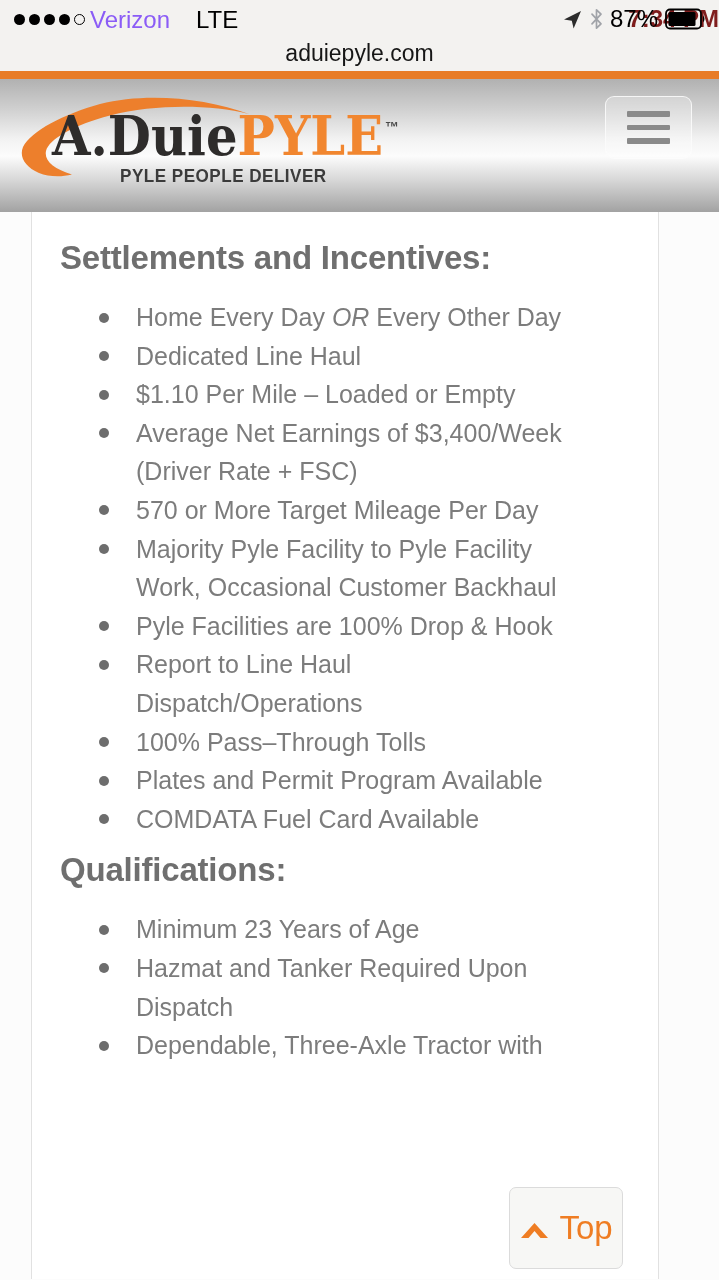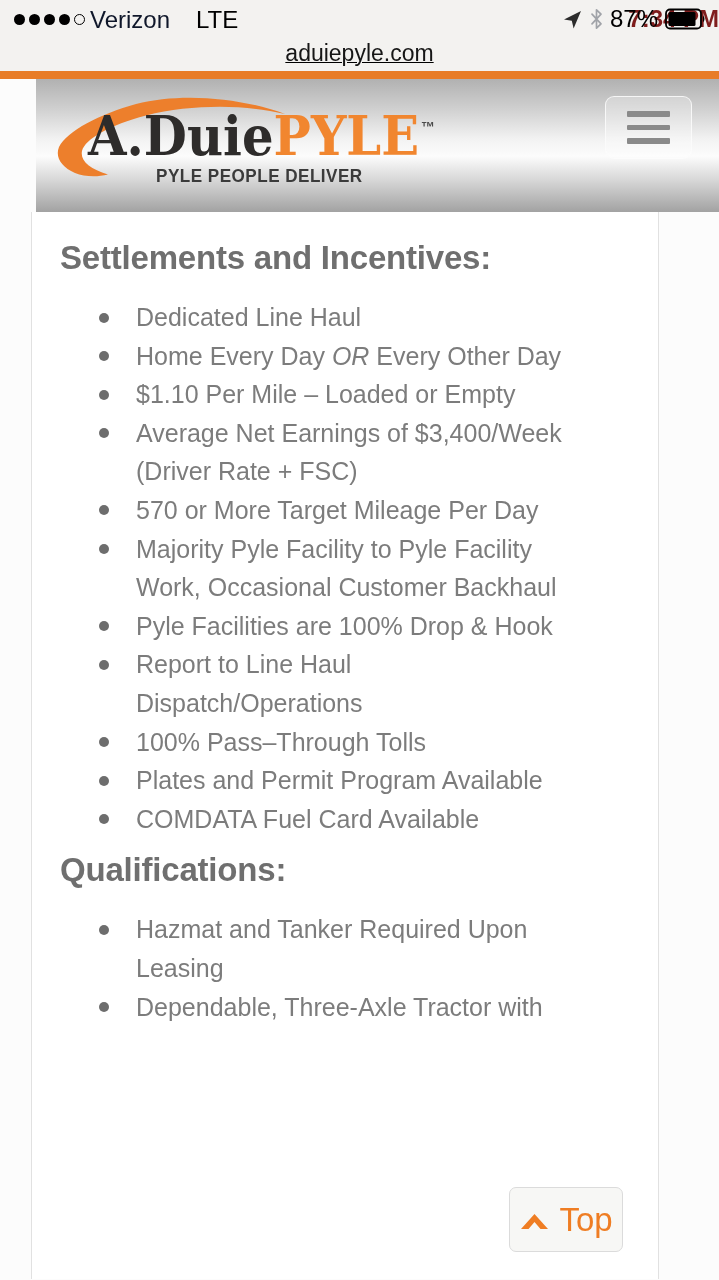--- a/index.html
+++ b/index.html
@@ -8,33 +8,32 @@
     background:#fcfcfc;
     font-family:"Liberation Sans",sans-serif;
     -webkit-font-smoothing:antialiased;
   }
   
   .topbar{height:71px;background:#f3f2f0;position:relative;}
   .status-row{position:absolute;top:0;left:0;right:0;height:38px;}
   .signal{position:absolute;left:14px;top:14px;display:flex;gap:4px;align-items:center;}
   .dot{width:11px;height:11px;border-radius:50%;background:#000;}
   .dot.empty{background:transparent;border:1.5px solid #000;width:9px;height:9px;}
-  .carrier{position:absolute;left:90px;top:6px;font-size:24px;color:#0f172a;}
+  .carrier{position:absolute;left:90px;top:6px;font-size:24px;color:#8b5cf6;}
   .network{position:absolute;left:196px;top:6px;font-size:24px;color:#000;text-align:center;}
   .clock{position:absolute;left:0;right:0;top:5px;text-align:right;font-size:24px;font-weight:700;color:#7f1d1d;}
   .right-icons{position:absolute;right:12px;top:5px;display:flex;align-items:center;gap:7px;}
   .pct{font-size:24px;color:#000;}
-  .url-row{position:absolute;left:0;right:0;top:38px;height:33px;text-align:center;text-decoration:underline;}
+  .url-row{position:absolute;left:0;right:0;top:38px;height:33px;text-align:center;}
   .url{font-size:23px;color:#161616;line-height:30px;}
   .orange-bar{height:8px;background:#e87c27;}
   
   .site-header{
     height:133px;position:relative;
     background:linear-gradient(180deg,#b1b1b1 0%,#cfcfcf 22%,#f2f2f2 45%,#fcfcfc 58%,#d7d7d7 76%,#a2a2a2 100%);
-    margin-left:36px;
   }
   .swoosh{position:absolute;left:14px;top:16px;}
   .logo-text{
     position:absolute;left:52px;top:30px;line-height:54px;font-size:54px;font-weight:700;
     font-family:"DejaVu Serif",serif;transform:scaleX(.92);transform-origin:left top;white-space:nowrap;
   }
   .logo-black{color:#2e2c2b;}
   .logo-orange{color:#f1862f;}
   .tm{font-size:15px;font-weight:700;color:#4a4a4a;position:relative;top:-1.55em;left:2px;font-family:"Liberation Sans",sans-serif;}
   .tagline{
@@ -62,21 +61,21 @@
   ul.bullets li{
     position:relative;padding-left:104px;padding-right:50px;
     font-size:25px;line-height:38.6px;color:#7c7c7c;white-space:pre-line;
   }
   ul.bullets li::before{
     content:"";position:absolute;left:67px;top:14.5px;width:10px;height:10px;border-radius:50%;background:#6d6d6d;
   }
   ul.bullets .it{font-style:italic;}
   
   .top-btn{
-    position:absolute;left:509px;top:1187px;width:114px;height:65px;box-sizing:border-box;
+    position:absolute;left:509px;top:1187px;width:114px;height:82px;box-sizing:border-box;
     background:#f7f7f5;border:1px solid #dbdbdb;border-radius:7px;
     display:flex;align-items:center;justify-content:center;gap:9px;cursor:pointer;
   }
   .top-label{font-size:33px;color:#ef7d23;}
 </style>
 </head>
 <body>
 
 <div class="topbar">
   <div class="status-row">
@@ -127,39 +126,40 @@
   <div class="menu-btn">
     <span></span>
     <span></span>
     <span></span>
   </div>
 </div>
 
 <div class="page">
     <h2 class="section-heading">Settlements and Incentives:</h2>
     <ul class="bullets">
+      <li><span>Home Every Day </span><span class="it">OR</span><span> Every Other Day</span></li>
       <li><span>Dedicated Line Haul</span></li>
-      <li><span>Home Every Day </span><span class="it">OR</span><span> Every Other Day</span></li>
       <li><span>$1.10 Per Mile – Loaded or Empty</span></li>
       <li><span>Average Net Earnings of $3,400/Week
 (Driver Rate + FSC)</span></li>
       <li><span>570 or More Target Mileage Per Day</span></li>
       <li><span>Majority Pyle Facility to Pyle Facility
 Work, Occasional Customer Backhaul</span></li>
       <li><span>Pyle Facilities are 100% Drop &amp; Hook</span></li>
       <li><span>Report to Line Haul
 Dispatch/Operations</span></li>
       <li><span>100% Pass–Through Tolls</span></li>
       <li><span>Plates and Permit Program Available</span></li>
       <li><span>COMDATA Fuel Card Available</span></li>
     </ul>
     <h2 class="section-heading">Qualifications:</h2>
     <ul class="bullets">
+      <li><span>Minimum 23 Years of Age</span></li>
       <li><span>Hazmat and Tanker Required Upon
-Leasing</span></li>
+Dispatch</span></li>
       <li><span>Dependable, Three-Axle Tractor with</span></li>
     </ul>
   </div>
 
 <div class="top-btn">
   <svg width="31" height="21" viewBox="0 0 31 21">
     <polygon points="2,20 15.5,5 29,20 21.5,20 15.5,13 9.5,20" fill="#ef7d23"></polygon>
   </svg>
   <span class="top-label">Top</span>
 </div>

